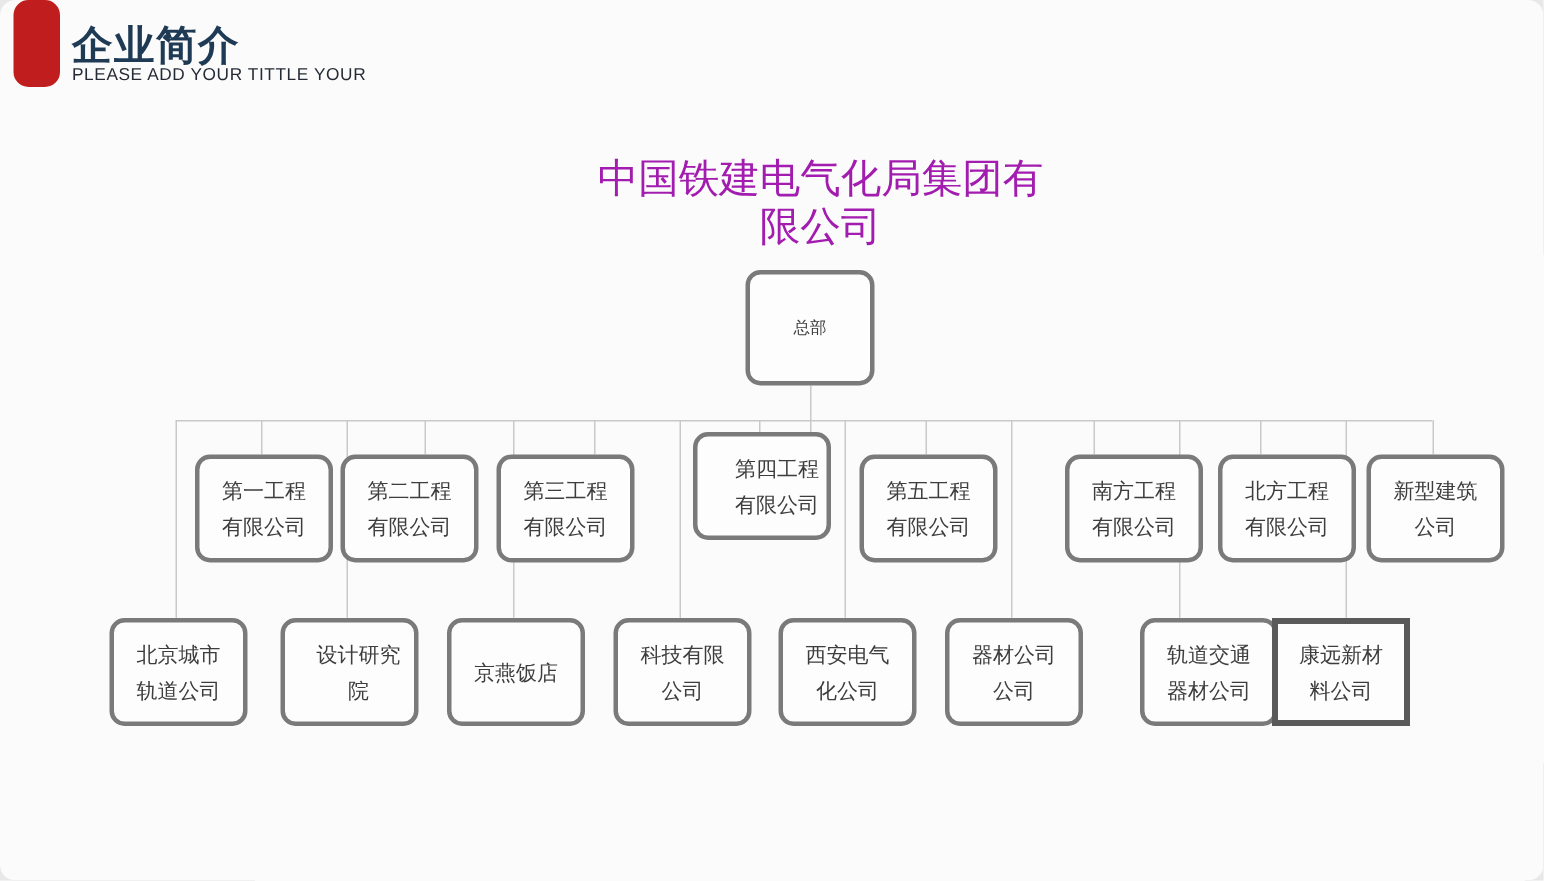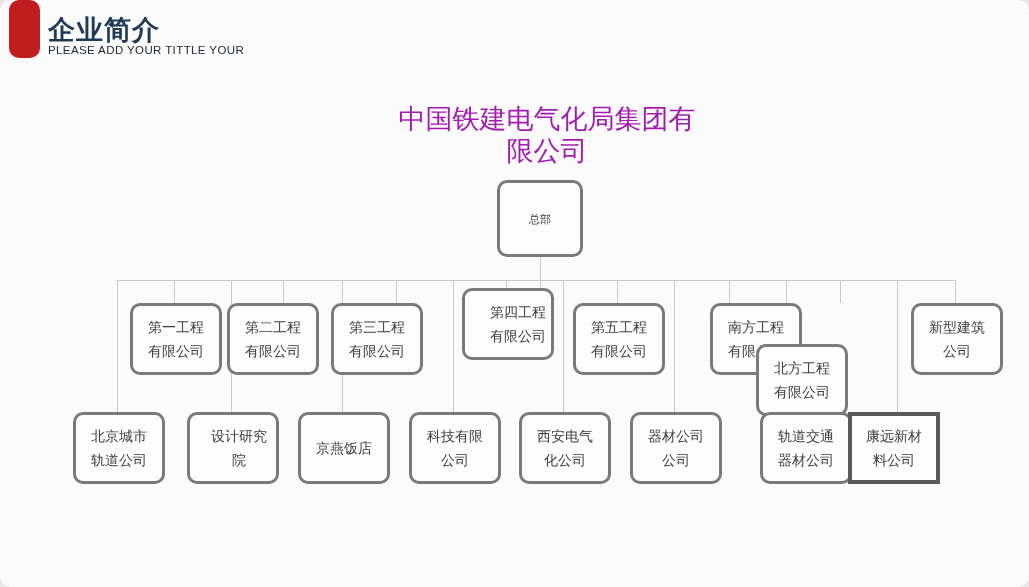--- a/index.html
+++ b/index.html
@@ -128,21 +128,21 @@
     <div class="org-box" style="left:227px; top:303px;">第二工程
 有限公司</div>
     <div class="org-box" style="left:331px; top:303px;">第三工程
 有限公司</div>
     <div class="org-box" style="left:462px; top:288px;padding-left:20px;">第四工程
 有限公司</div>
     <div class="org-box" style="left:573px; top:303px;">第五工程
 有限公司</div>
     <div class="org-box" style="left:685px; top:303px;margin-left:25px;">南方工程
 有限公司</div>
-    <div class="org-box" style="left:756px; top:303px;margin-top:41px;">北方工程
+    <div class="org-box" style="left:812px; top:303px;">北方工程
 有限公司</div>
     <div class="org-box" style="left:911px; top:303px;">新型建筑
 公司</div>
 
     <div class="org-box" style="left:73px;  top:412px;">北京城市
 轨道公司</div>
     <div class="org-box" style="left:187px; top:412px;padding-left:12px;">设计研究
 院</div>
     <div class="org-box" style="left:298px; top:412px;">京燕饭店</div>
     <div class="org-box" style="left:409px; top:412px;">科技有限

